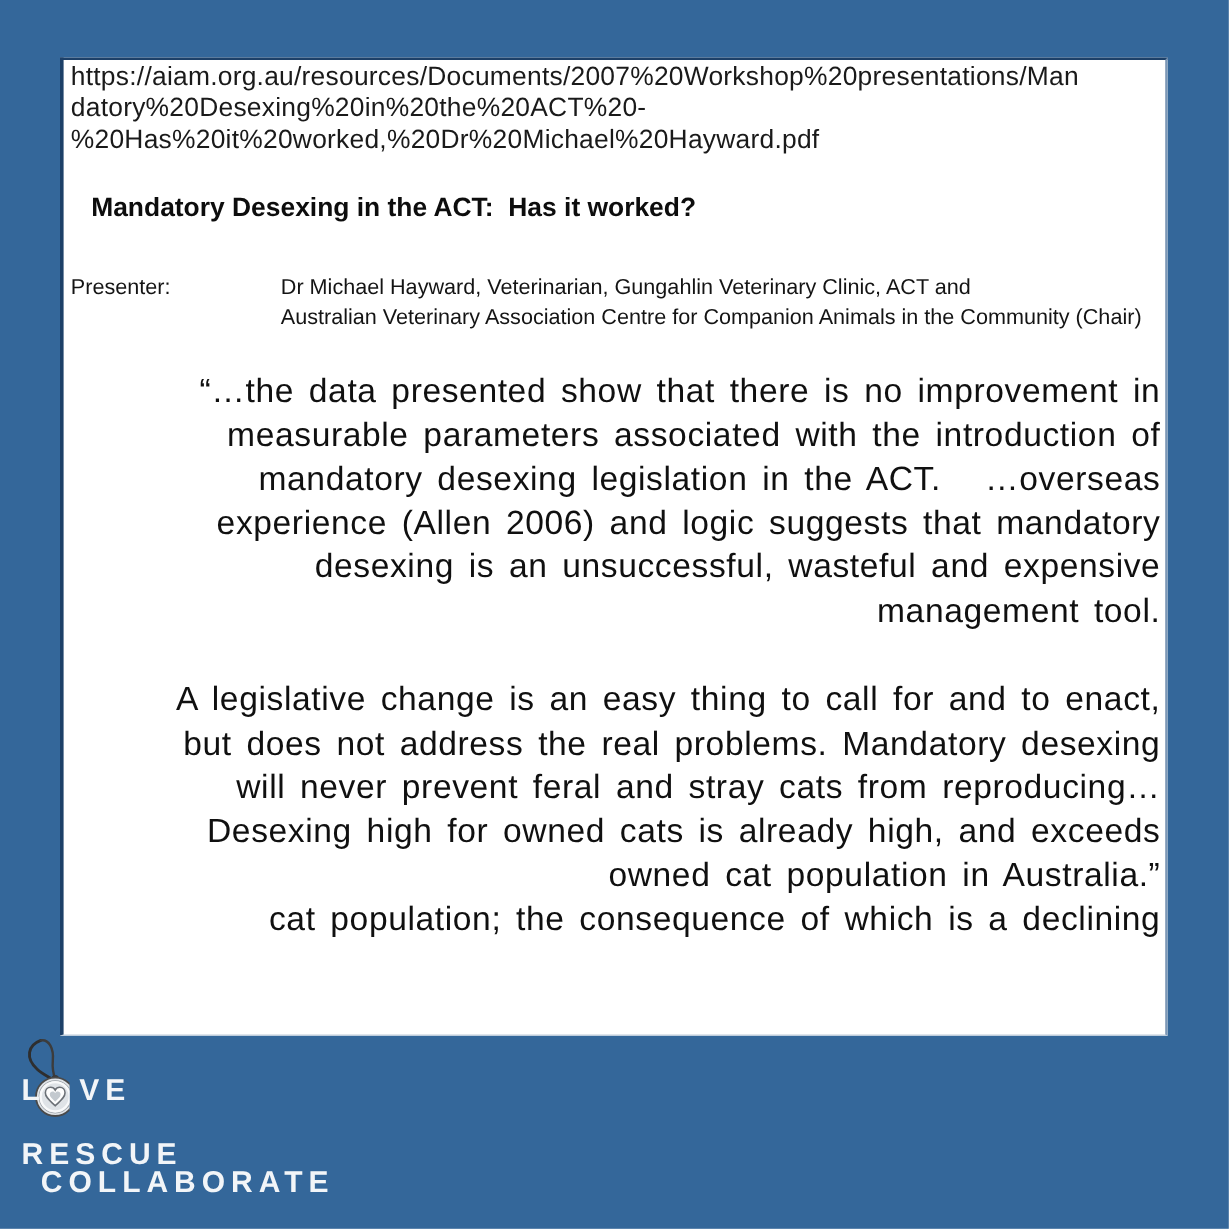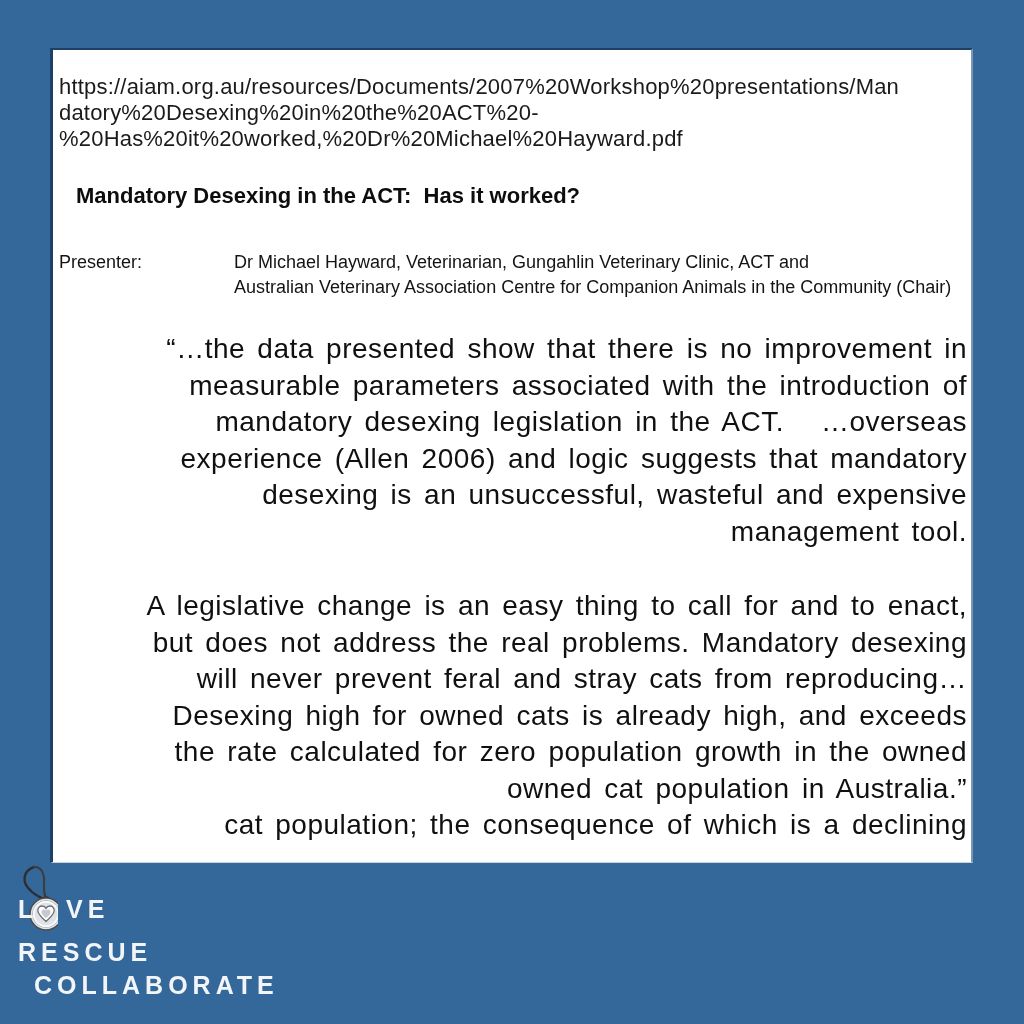--- a/index.html
+++ b/index.html
@@ -15,21 +15,21 @@
   
   .card {
     position:absolute; left:50px; top:48px;
     width:923px; height:815px;
     background:#ffffff;
     box-sizing:border-box;
     border-top:2px solid #1d4068;
     border-left:3px solid #1d4068;
     border-right:2px solid #7b97b6;
     border-bottom:1px solid #c9d4e0;
-    padding:24px 4px 0 6px;
+    padding:1px 4px 0 6px;
     overflow:hidden;
     color:#161616;
   }
   .url-line {
     font-size:22px; line-height:26px;
     letter-spacing:0.2px;
     white-space:pre;
     color:#1a1a1a;
   }
   .doc-title {
@@ -68,21 +68,21 @@
   }
   .logo-text {
     position:absolute;
     font-size:25px; line-height:25px;
     letter-spacing:5px;
     font-weight:bold;
     white-space:pre;
   }
   .logo-l  { left:0;   top:33px; }
   .logo-ve { left:48px; top:33px; }
-  .logo-rescue      { left:0; top:76px;  }
+  .logo-rescue      { left:0; top:86px;  }
   .logo-collaborate { left:16px; top:109px; }
   .tag-svg { position:absolute; left:0; top:0; width:40px; height:68px; }
 </style>
 </head>
 <body>
 
 <div class="page">
 
   <div class="card">
 
@@ -109,21 +109,20 @@
       <div class="quote-line">experience (Allen 2006) and logic suggests that mandatory</div>
       <div class="quote-line">desexing is an unsuccessful, wasteful and expensive</div>
       <div class="quote-line">management tool.</div>
     </div>
 
     <div class="quote-p2">
       <div class="quote-line">A legislative change is an easy thing to call for and to enact,</div>
       <div class="quote-line">but does not address the real problems. Mandatory desexing</div>
       <div class="quote-line">will never prevent feral and stray cats from reproducing…</div>
       <div class="quote-line">Desexing high for owned cats is already high, and exceeds</div>
-      <div class="quote-line">the rate calculated for zero population growth in the owned</div>
       <div class="quote-line">owned cat population in Australia.”</div>
       <div class="quote-line">cat population; the consequence of which is a declining</div>
     </div>
 
   </div>
 
   <div class="logo">
 
     <svg class="tag-svg" viewBox="0 0 40 68" aria-hidden="true">
 

